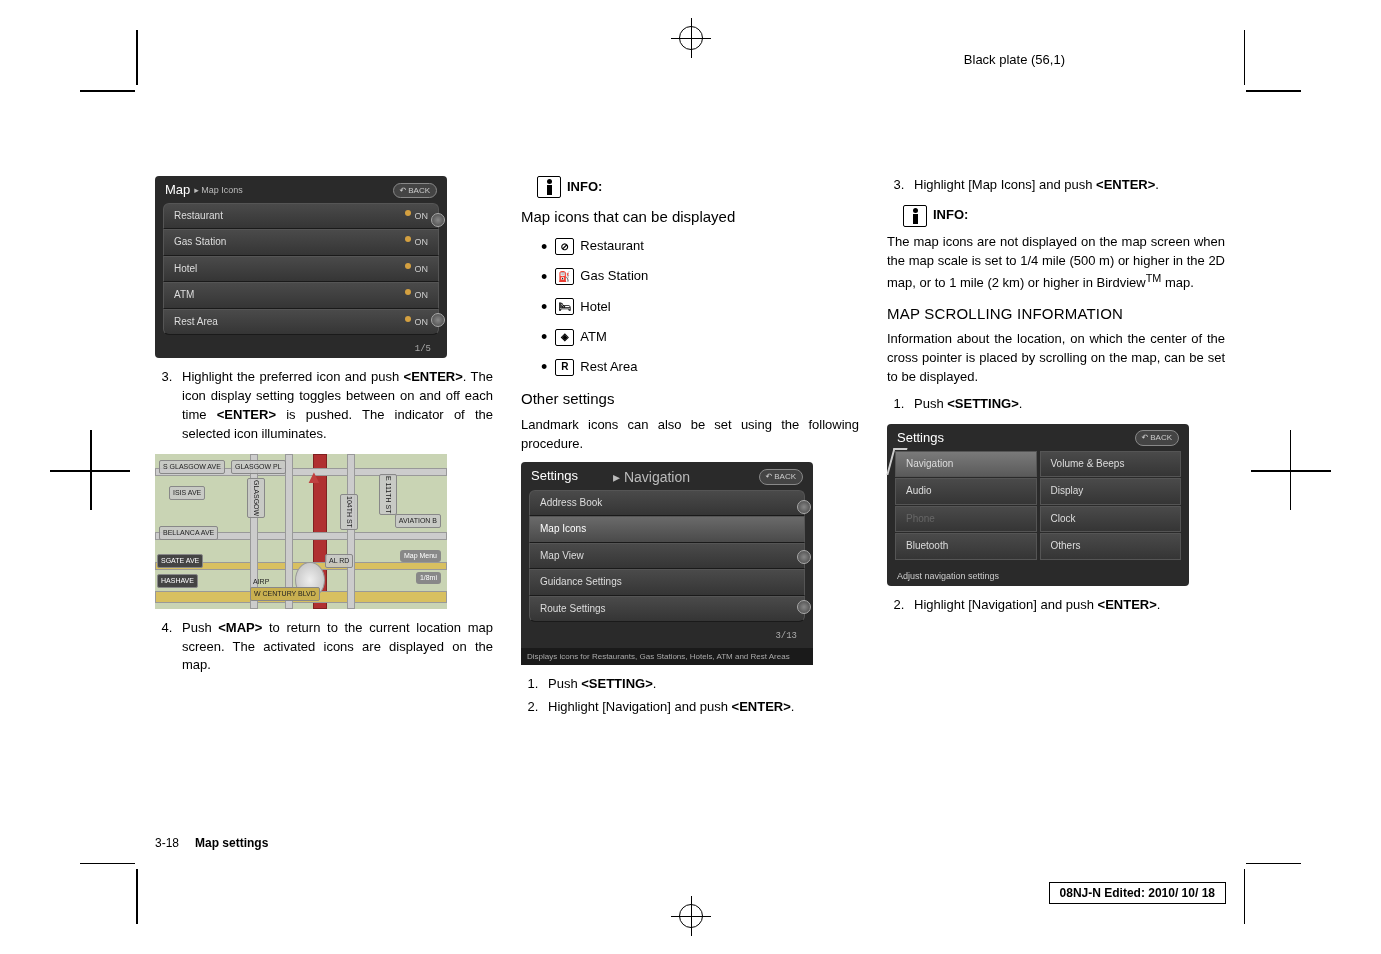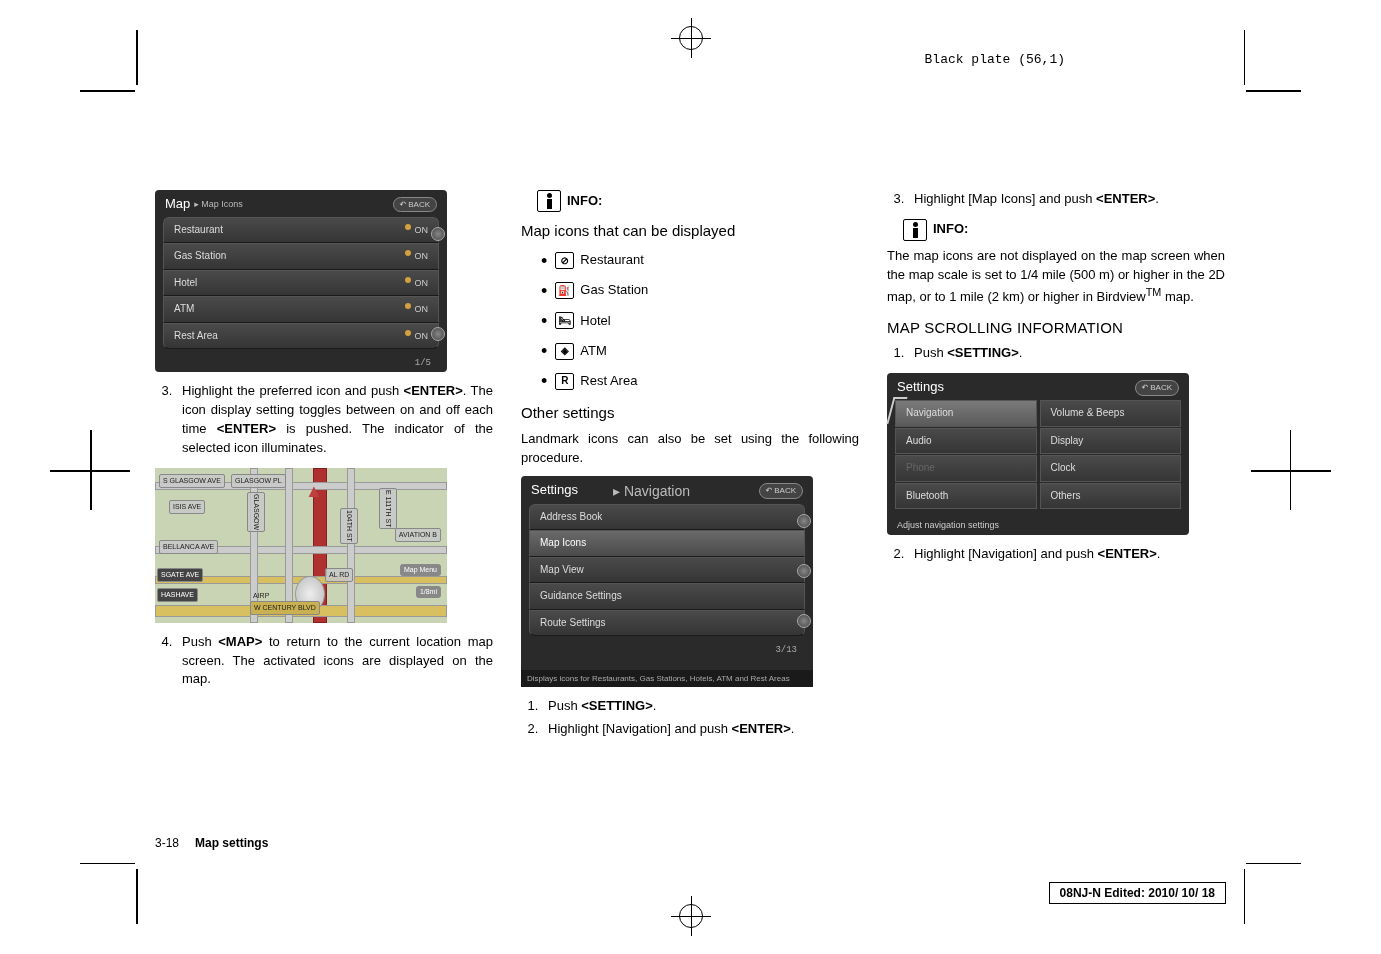--- a/index.html
+++ b/index.html
@@ -34,25 +34,25 @@
     position: absolute;
     background: #000;
   }
   .crop-h { height: 1.5px; width: 55px; }
   .crop-v { width: 1.5px; height: 55px; }
   .header-text {
     position: absolute;
     top: 52px;
     right: 316px;
     font-size: 13px;
-    font-family: Liberation Mono, monospace;
+    font-family: Liberation Sans, sans-serif;
   }
   .page-content {
     position: absolute;
-    top: 190px;
+    top: 176px;
     left: 155px;
     width: 1070px;
     display: flex;
     gap: 28px;
   }
   .col {
     width: 338px;
     font-size: 13px;
     line-height: 1.45;
   }
@@ -329,21 +329,21 @@
   .status-bar {
     color: #ccc;
     font-size: 9px;
     padding: 3px 10px;
   }
   .caption-bar {
     background: #1a1a1a;
     color: #aaa;
     font-size: 8px;
     padding: 3px 6px;
-    margin-top: 10px;
+    margin-top: 2px;
   }
 </style>
 </head>
 <body>
 
 <div class="reg-mark" style="top:18px; left:50%; margin-left:-20px;">
     <div class="circ"></div>
   </div>
 <div class="reg-mark" style="bottom:18px; left:50%; margin-left:-20px;">
     <div class="circ"></div>
@@ -538,20 +538,21 @@
       <li>Highlight [Map Icons] and push <span class="bold">&lt;ENTER&gt;</span>.</li>
     </ol>
 
     <div class="info-box">
       <div class="info-icon"></div>
       <span class="info-label">INFO:</span>
     </div>
     <p>The map icons are not displayed on the map screen when the map scale is set to 1/4 mile (500 m) or higher in the 2D map, or to 1 mile (2 km) or higher in Birdview<sup>TM</sup> map.</p>
 
     <div class="section-head">MAP SCROLLING INFORMATION</div>
+    <p>Information about the location, on which the center of the cross pointer is placed by scrolling on the map, can be set to be displayed.</p>
 
     <ol class="inst" start="1">
       <li>Push <span class="bold">&lt;SETTING&gt;</span>.</li>
     </ol>
 
     <div class="screenshot" style="width:302px;">
       <div class="screenshot-header">
         <span style="font-size:13px;">Settings</span>
         <div class="back-btn">↶ <span>BACK</span></div>
       </div>

